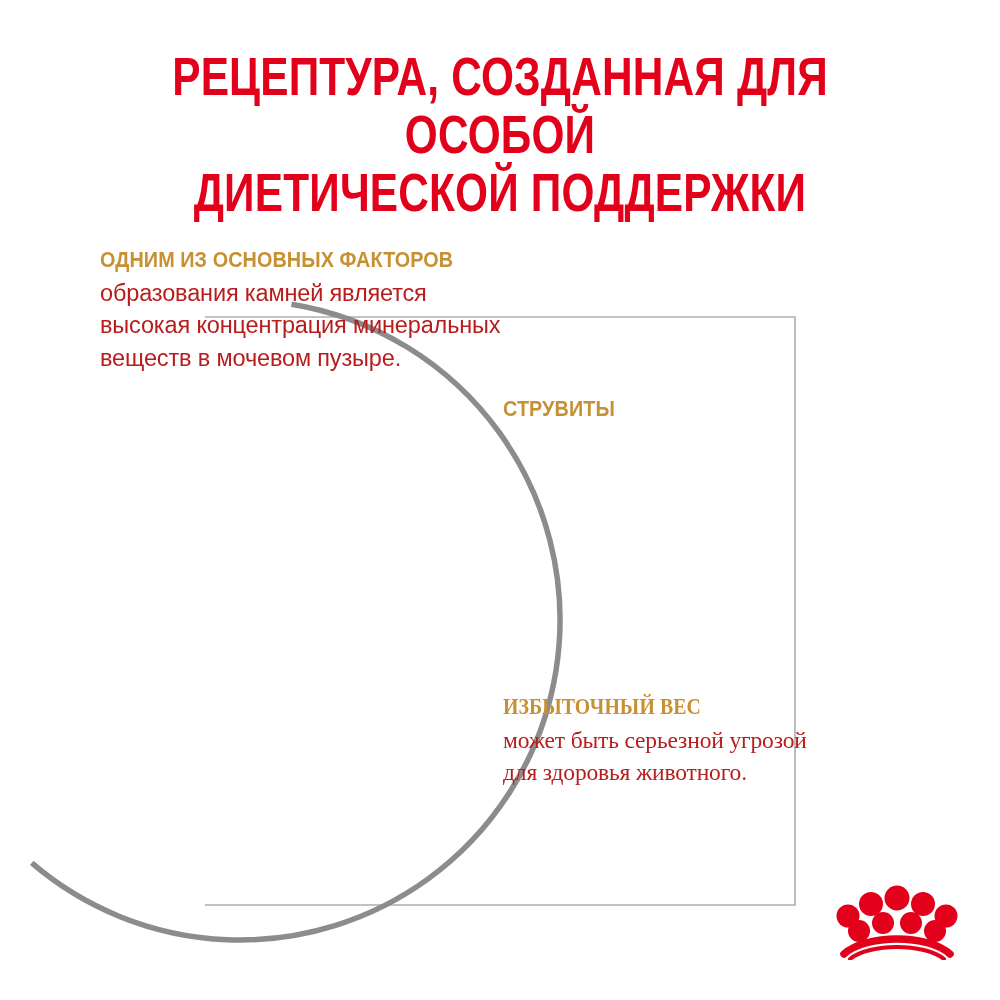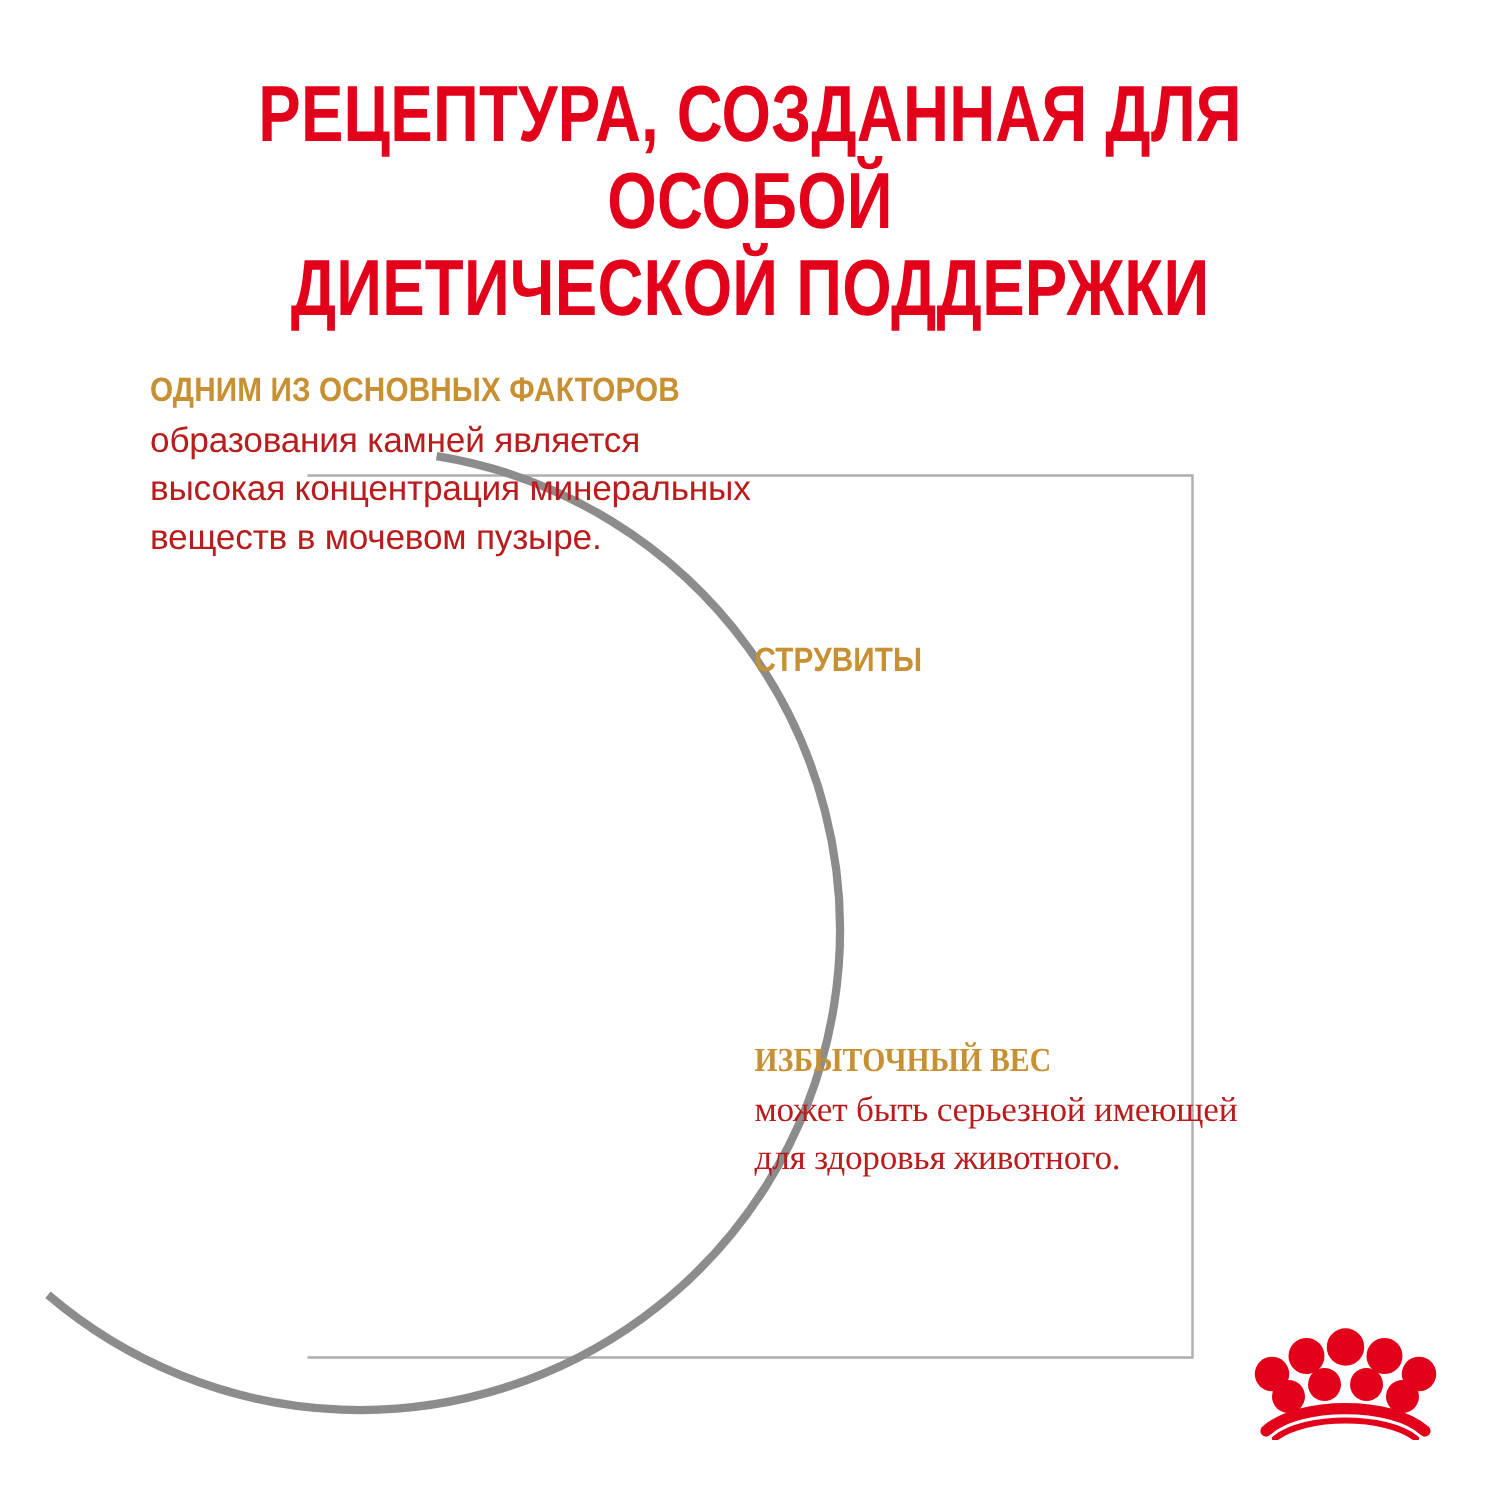--- a/index.html
+++ b/index.html
@@ -75,21 +75,21 @@
   .block .body {
     display: block;
     color: #b91c1c;
     font-size: 23.5px;
     line-height: 1.40;
     white-space: pre-line;
     letter-spacing: -0.15px;
   }
 
   #block-factors { left: 68px; top: 247px; width: 520px; margin-left: 32px; }
-  #block-struvite { left: 503px; top: 396px; width: 470px; margin-top: 31px; }
+  #block-struvite { left: 503px; top: 396px; width: 470px; }
   #block-weight  { left: 503px; top: 694px; width: 470px; font-family: Liberation Serif, serif; }
 
   
   .logo {
     position: absolute;
     left: 836px;
     top: 876px;
     width: 122px;
     height: 84px;
   }
@@ -252,21 +252,21 @@
 высокая концентрация минеральных
 веществ в мочевом пузыре.</span>
   </div>
 
   <div class="block" id="block-struvite">
     <span class="lead">СТРУВИТЫ</span>
   </div>
 
   <div class="block" id="block-weight">
     <span class="lead">ИЗБЫТОЧНЫЙ ВЕС</span>
-    <span class="body">может быть серьезной имеющей
+    <span class="body">может быть серьезной угрозой
 для здоровья животного.</span>
   </div>
 
   <div class="logo">
     <svg viewBox="0 0 122 84" width="122" height="84" xmlns="http://www.w3.org/2000/svg">
       <g fill="#E2001A">
 
         <circle cx="12" cy="40" r="11.5"></circle>
         <circle cx="35" cy="28" r="12"></circle>
         <circle cx="61" cy="22" r="12.5"></circle>

